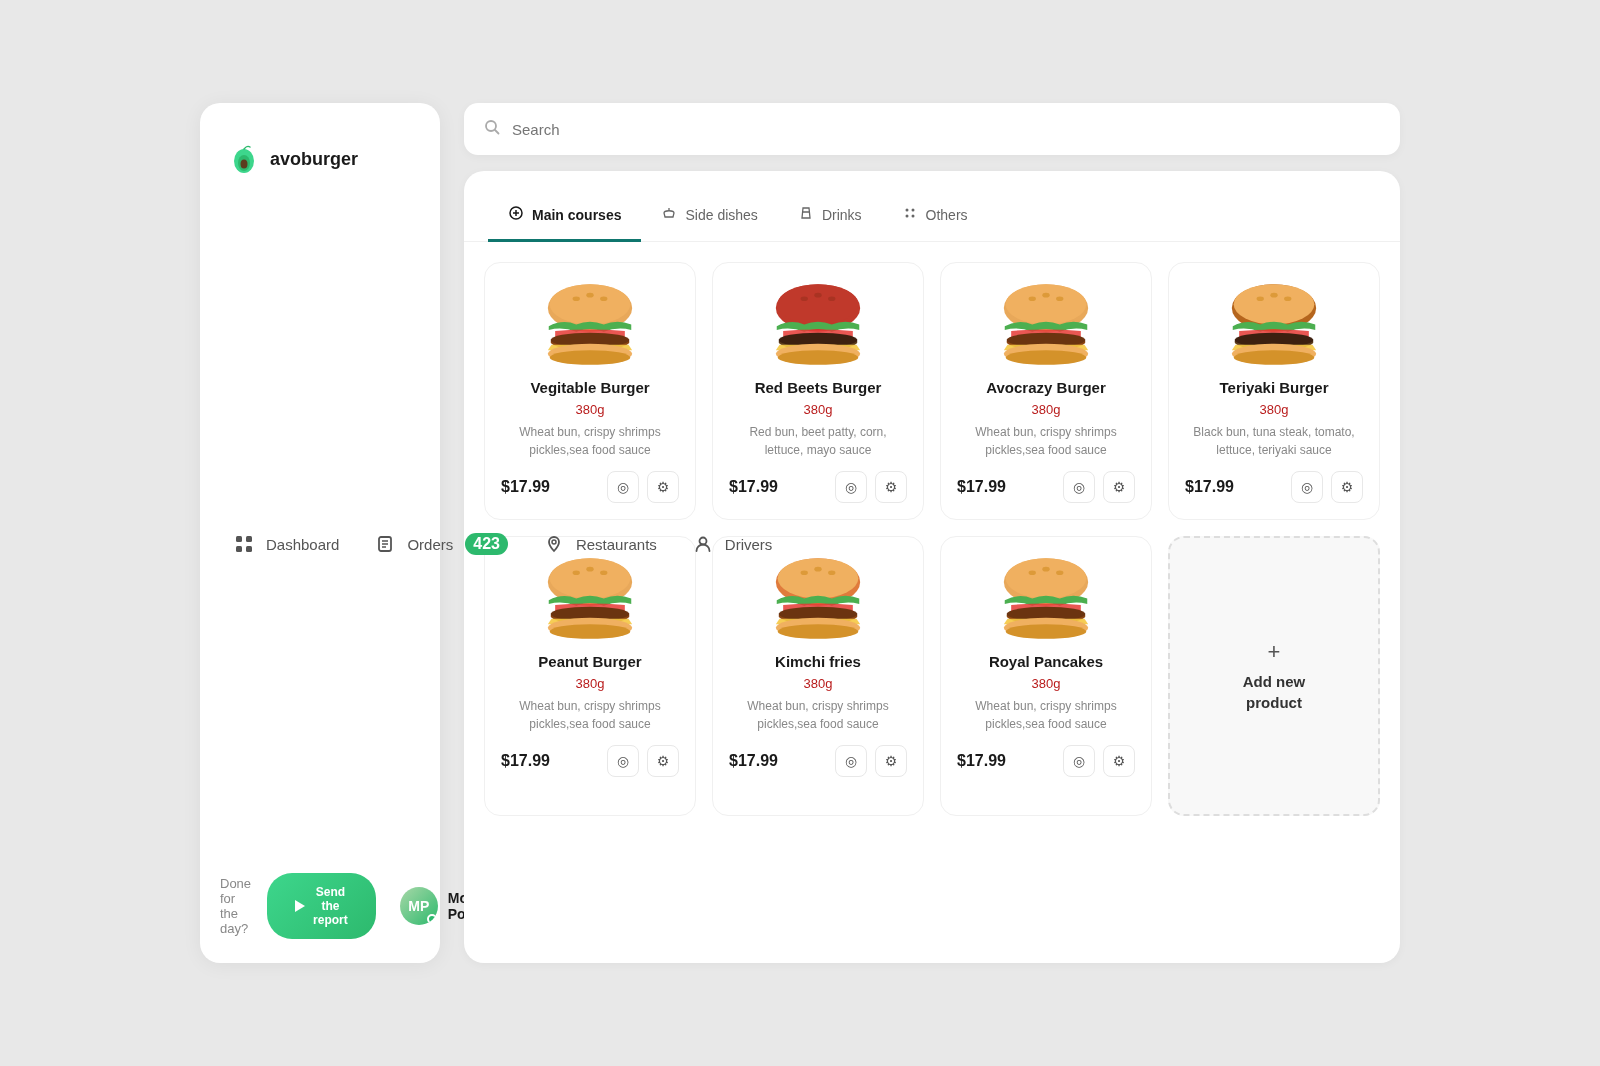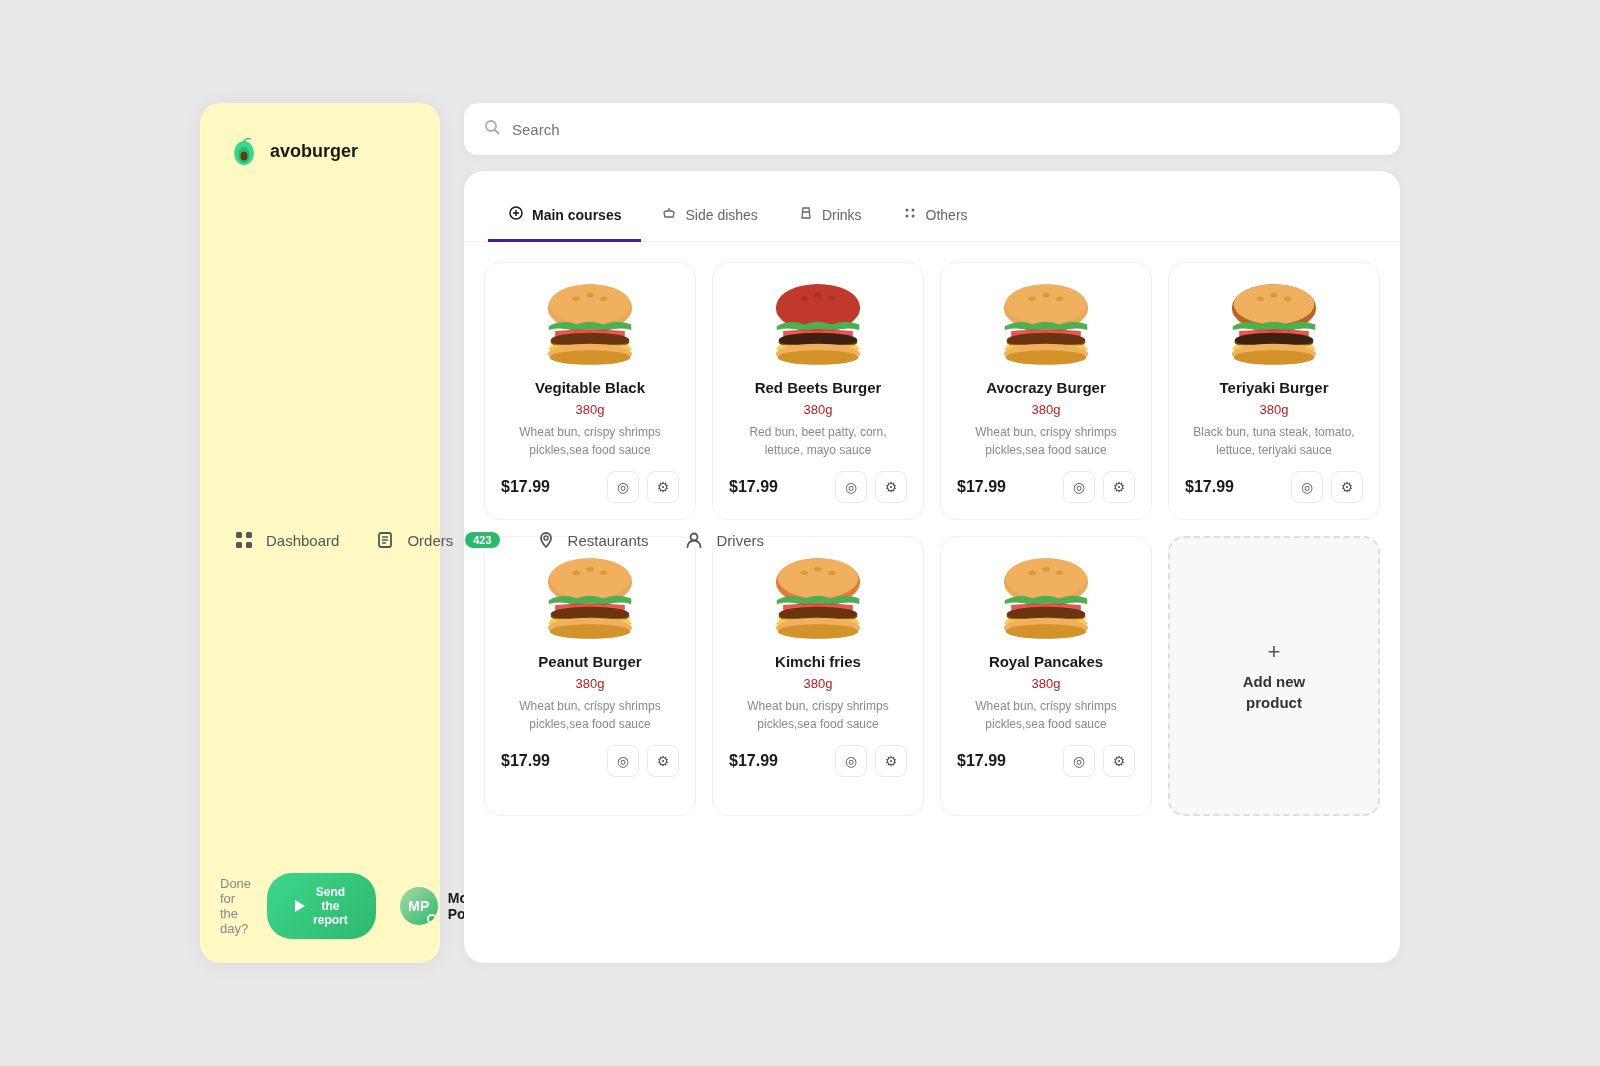--- a/index.html
+++ b/index.html
@@ -16,23 +16,23 @@
       display: flex;
       width: 1200px;
       min-height: 860px;
       background: transparent;
       gap: 0;
     }
     
     .sidebar {
       width: 240px;
       min-width: 240px;
-      background: #fef9c3;
+      background: #ffffff;
       border-radius: 20px;
-      padding: 32px 20px 24px 20px;
+      padding: 40px 20px 24px 20px;
       display: flex;
       flex-direction: column;
       box-shadow: 0 2px 20px rgba(0,0,0,0.06);
     }
     .sidebar-logo {
       display: flex;
       align-items: center;
       gap: 10px;
       margin-bottom: 40px;
       padding-left: 8px;
@@ -72,21 +72,21 @@
       width: 20px;
       height: 20px;
       display: flex;
       align-items: center;
       justify-content: center;
       font-size: 16px;
     }
     .badge {
       background: #2db96d;
       color: #fff;
-      font-size: 11px;
+      font-size: 16px;
       font-weight: 700;
       padding: 2px 8px;
       border-radius: 20px;
       margin-left: auto;
     }
     .sidebar-bottom {
       margin-top: auto;
       display: flex;
       flex-direction: row;
       align-items: center;
@@ -213,21 +213,21 @@
       font-size: 14px;
       font-weight: 500;
       color: #666;
       cursor: pointer;
       border-bottom: 3px solid transparent;
       margin-bottom: -1px;
     }
     .tab.active {
       color: #1a1a1a;
       font-weight: 700;
-      border-bottom: 3px solid #4c1d95;
+      border-bottom: 3px solid #0f766e;
     }
     .tab-icon { font-size: 16px; }
     .products-grid {
       display: grid;
       grid-template-columns: repeat(4, 1fr);
       gap: 16px;
       padding: 20px 20px;
     }
     .product-card {
       background: #fff;
@@ -474,21 +474,21 @@
 
     <ellipse cx="60" cy="67" rx="43" ry="9" fill="#8B4513"></ellipse>
     <ellipse cx="60" cy="65" rx="43" ry="8" fill="#6B3410"></ellipse>
 
     <path d="M18 70 L102 70 L106 76 L14 76 Z" fill="#f5c842" opacity="0.9"></path>
 
     <ellipse cx="60" cy="80" rx="46" ry="11" fill="#f0b060"></ellipse>
     <ellipse cx="60" cy="84" rx="44" ry="8" fill="#d4922a"></ellipse>
   </svg>
     </div>
-    <span class="product-name">Vegitable Black</span>
+    <span class="product-name">Vegitable Burger</span>
     <span class="product-weight">380g</span>
     <span class="product-desc">Wheat bun, crispy shrimps pickles,sea food sauce</span>
     <div class="product-footer">
       <span class="product-price">$17.99</span>
       <div class="product-actions">
         <button class="action-btn">◎</button>
         <button class="action-btn">⚙</button>
       </div>
     </div>
   </div>

